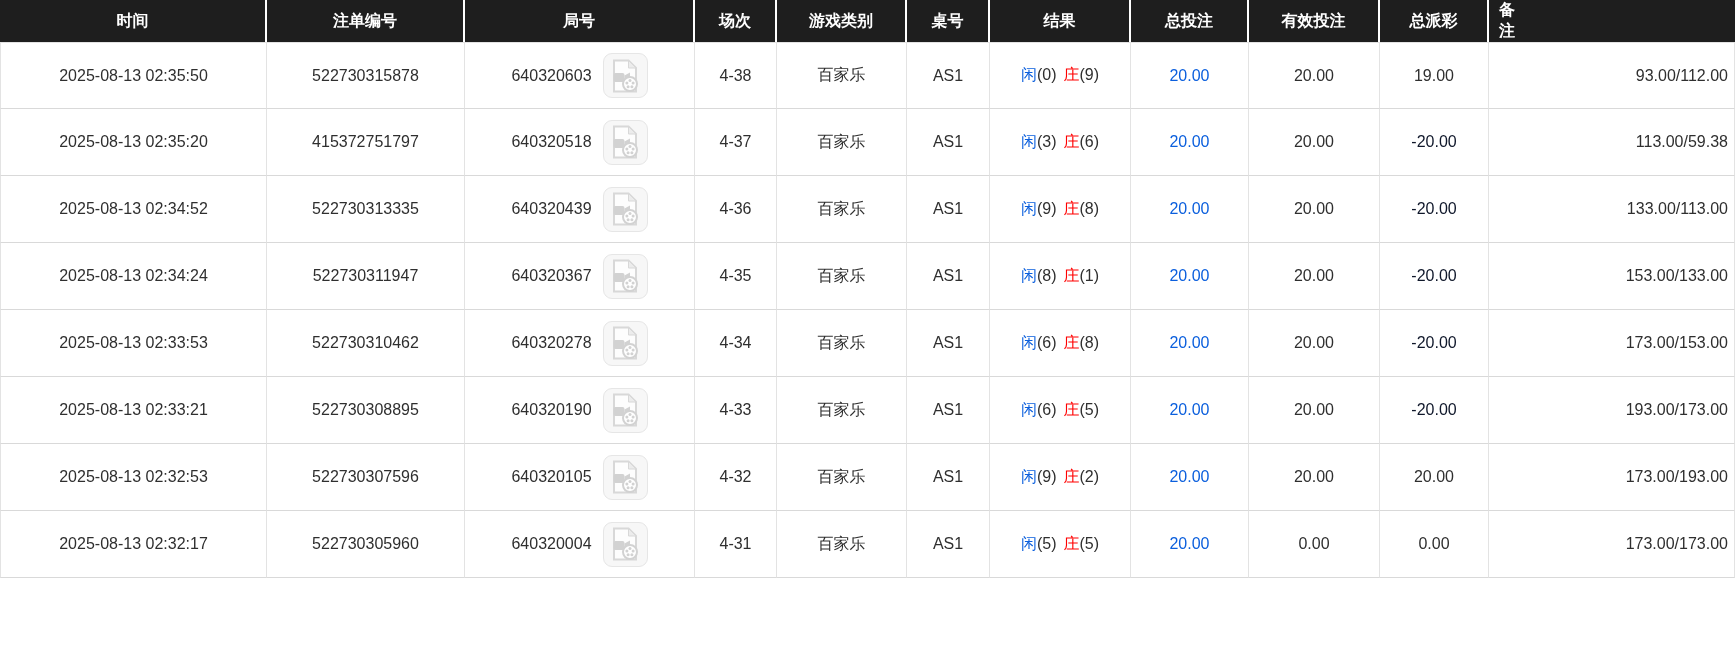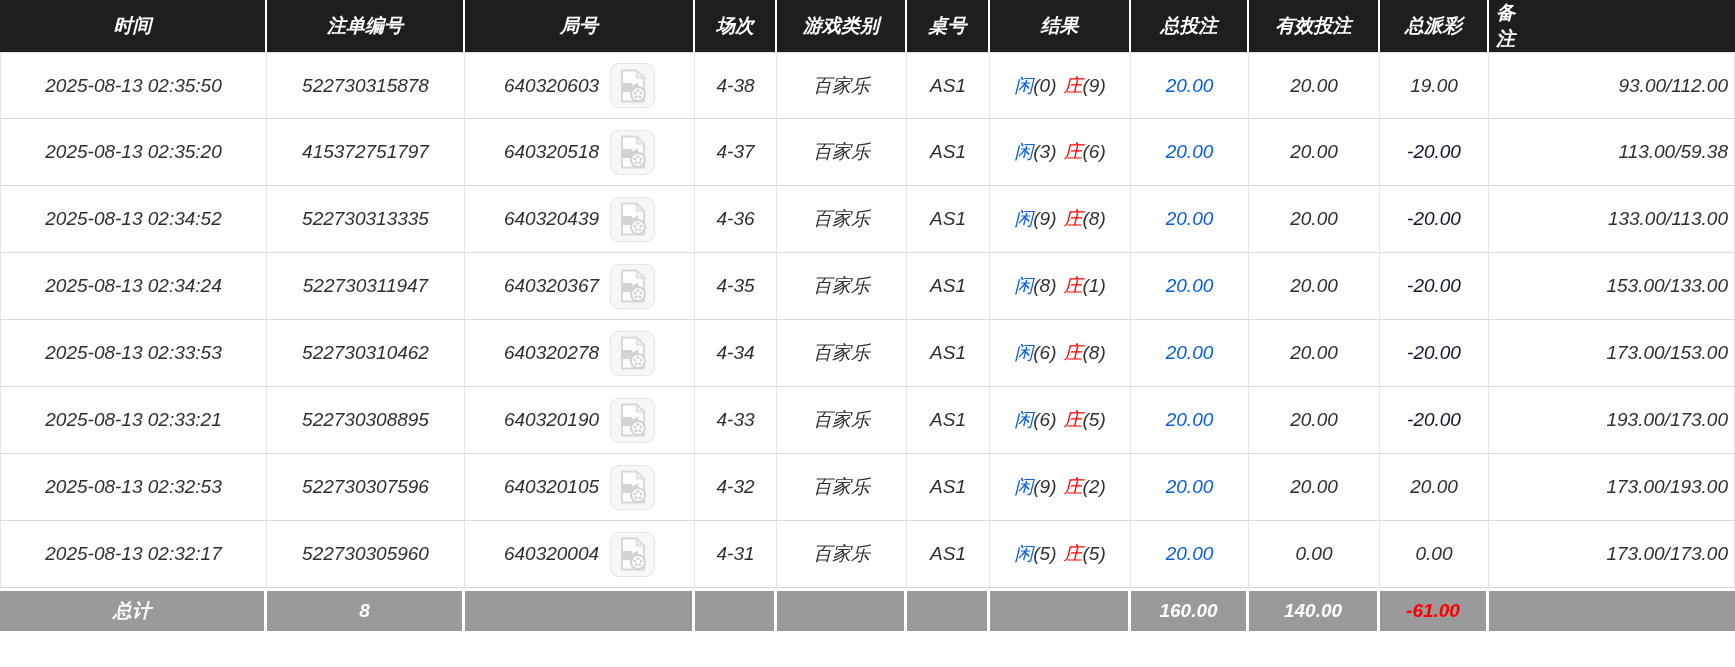--- a/index.html
+++ b/index.html
@@ -7,22 +7,21 @@
   body {
     font-family: "Liberation Sans", "DejaVu Sans", sans-serif;
     width: 1735px;
     color: #2f2f2f;
   }
   table.records {
     width: 1735px;
     table-layout: fixed;
     border-collapse: separate;
     border-spacing: 0;
-    font-size: 19px;
-    font-style: italic;
+    font-size: 16px;
   }
   
   thead th {
     background: #1e1e1e;
     color: #ffffff;
     font-weight: bold;
     height: 38px;
     text-align: center;
     vertical-align: middle;
     border-right: 2px solid #ffffff;
@@ -392,27 +391,14 @@
     <td>
       <span class="player-label">闲</span><span>(5)</span><span class="banker-label">庄</span><span>(5)</span>
     </td>
     <td class="blue">20.00</td>
     <td>0.00</td>
     <td><span class="neg-check">0.00</span></td>
     <td class="c-remark">173.00/173.00</td>
   </tr>
 </tbody>
   <tfoot>
-    <tr>
-      <td>总计</td>
-      <td>8</td>
-      <td></td>
-      <td></td>
-      <td></td>
-      <td></td>
-      <td></td>
-      <td>160.00</td>
-      <td>140.00</td>
-      <td><span class="neg-check neg">-61.00</span></td>
-      <td></td>
-    </tr>
   </tfoot>
 </table>
 
 </body></html>

